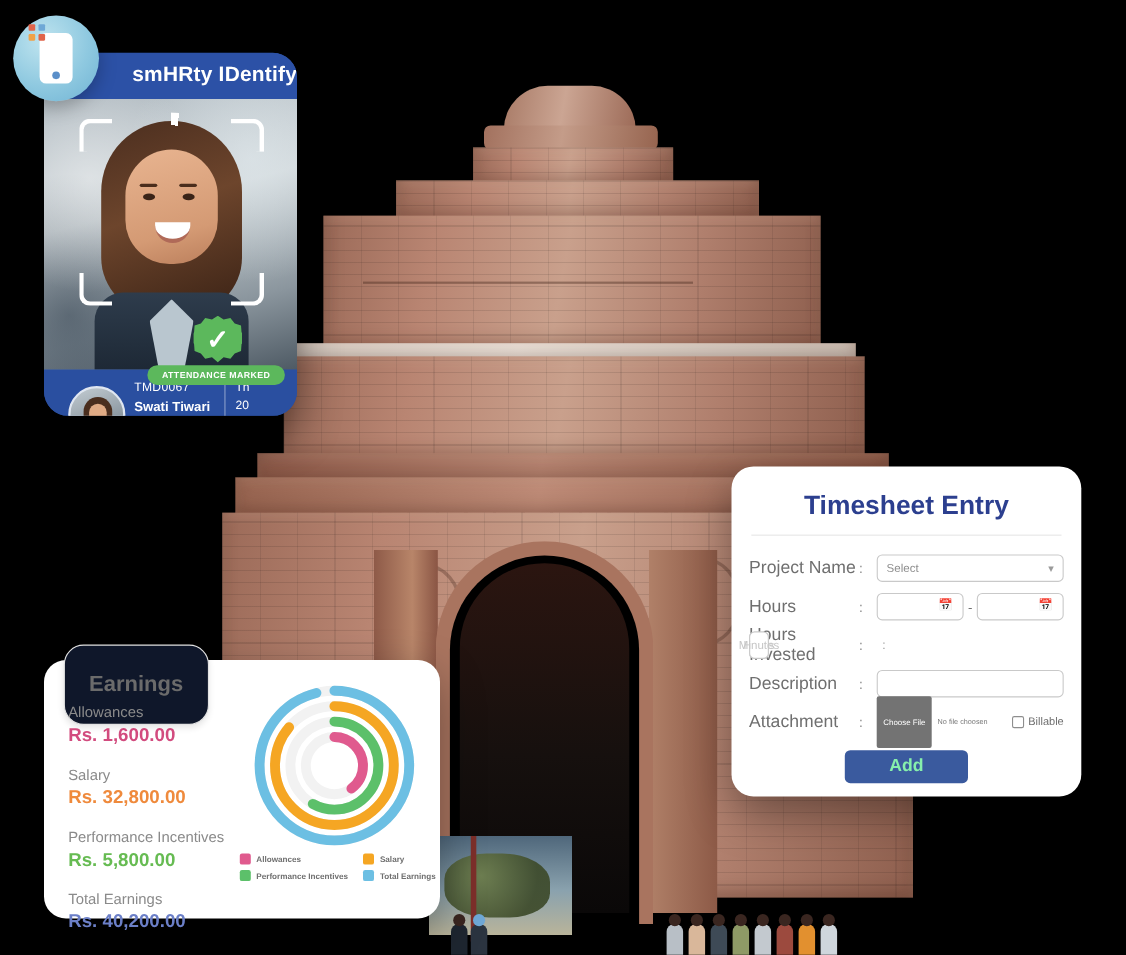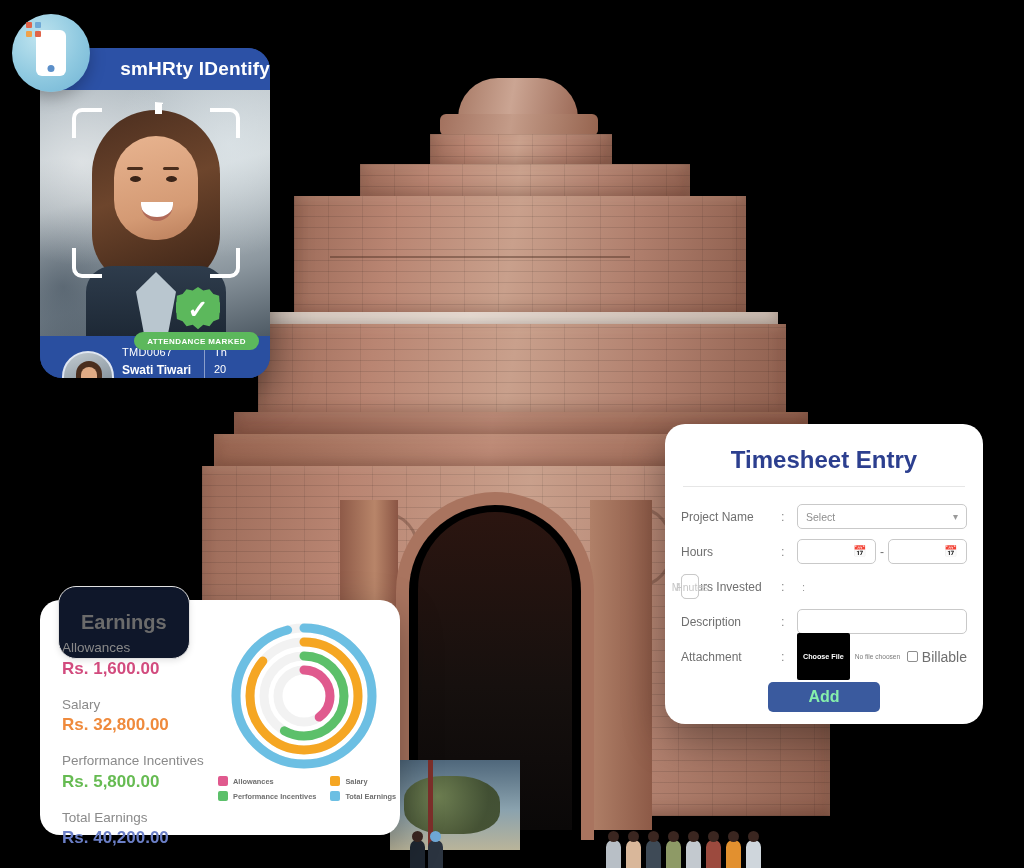--- a/index.html
+++ b/index.html
@@ -155,36 +155,36 @@
   .sw{width:10px;height:10px;border-radius:2px;flex:none;}
   .lg span{font-size:7.4px;font-weight:bold;color:#6f6f6f;white-space:nowrap;}
 
   
   .ts{position:absolute;left:665px;top:424px;width:318px;height:300px;border-radius:20px;
      background:#fff;box-shadow:0 16px 40px rgba(0,0,0,.35);}
   .ts-title{text-align:center;padding-top:22px;font-size:24px;font-weight:bold;color:#2c3f8f;}
   .ts-rule{margin:12px 18px 0;height:1px;background:#e6e6e6;}
   .ts-body{padding:12px 16px 0 16px;}
   .row{display:flex;align-items:center;height:35px;}
-  .rl{width:100px;font-size:12px;color:#6f6f6f;}
+  .rl{width:100px;font-size:16px;color:#6f6f6f;}
   .rc{width:16px;font-size:12.5px;color:#8a8a8a;}
   .fld{flex:1;height:25px;border:1px solid #c9c9c9;border-radius:5px;background:#fff;
       display:flex;align-items:center;padding:0 8px;box-sizing:border-box;font-size:10.5px;color:#8e8e8e;}
   .fld.ph{color:#c6c6c6;justify-content:center;}
   .chev{margin-left:auto;color:#9a9a9a;font-size:10px;}
   .cal{margin-left:auto;font-size:11px;color:#6f6f6f;line-height:1;}
   .dash{padding:0 4px;color:#6f6f6f;font-size:12px;}
   .colon2{padding:0 5px;color:#9a9a9a;font-size:11px;}
   .chooser{display:flex;align-items:center;gap:5px;flex:none;}
-  .choose-btn{background:#000000;color:#fff;font-size:7.2px;font-weight:bold;
+  .choose-btn{background:#737373;color:#fff;font-size:7.2px;font-weight:normal;
      padding:20px 6px;border-radius:2px;line-height:1;}
   .nofile{font-size:6.6px;color:#7b7b7b;}
   .billable{display:flex;align-items:center;gap:4px;margin-left:auto;}
   .cbx{width:9px;height:9px;border:1px solid #8e8e8e;border-radius:2px;background:#fff;}
-  .billable span{font-size:14px;color:#6f6f6f;}
+  .billable span{font-size:10px;color:#6f6f6f;}
   .addwrap{display:flex;justify-content:center;margin-top:8px;}
   .add-btn{width:112px;height:30px;border-radius:5px;background:#3a5a9e;color:#86efac;
      font-size:16px;font-weight:bold;display:flex;align-items:center;justify-content:center;}
 </style>
 </head>
 <body>
 
 <div class="stage">
 
   <div class="gate-wrap">

